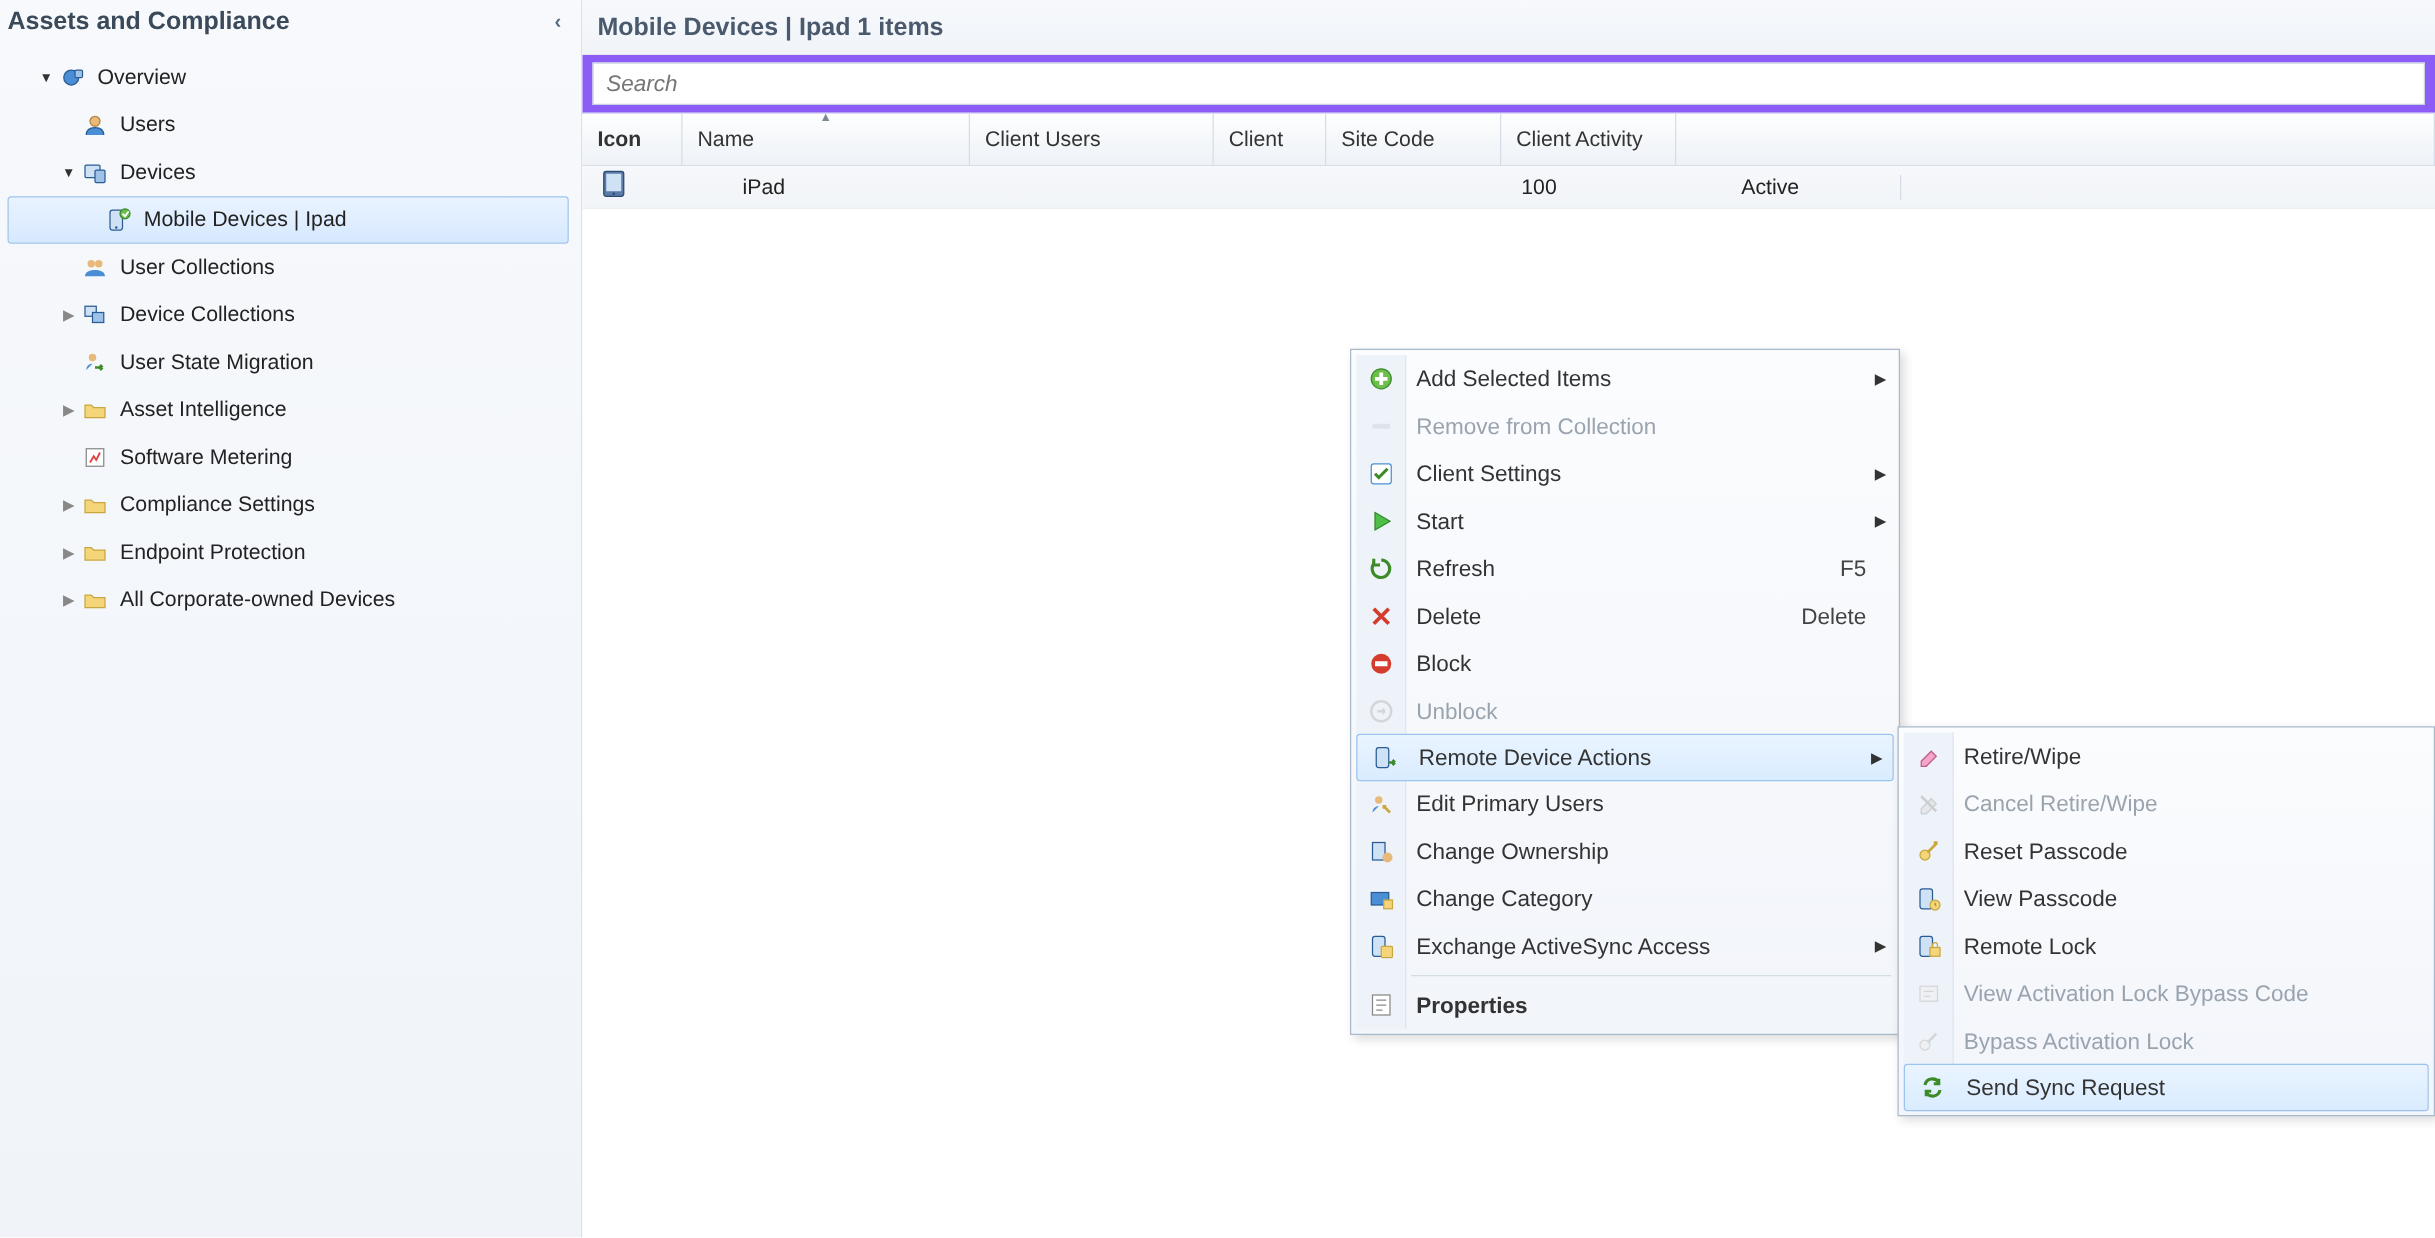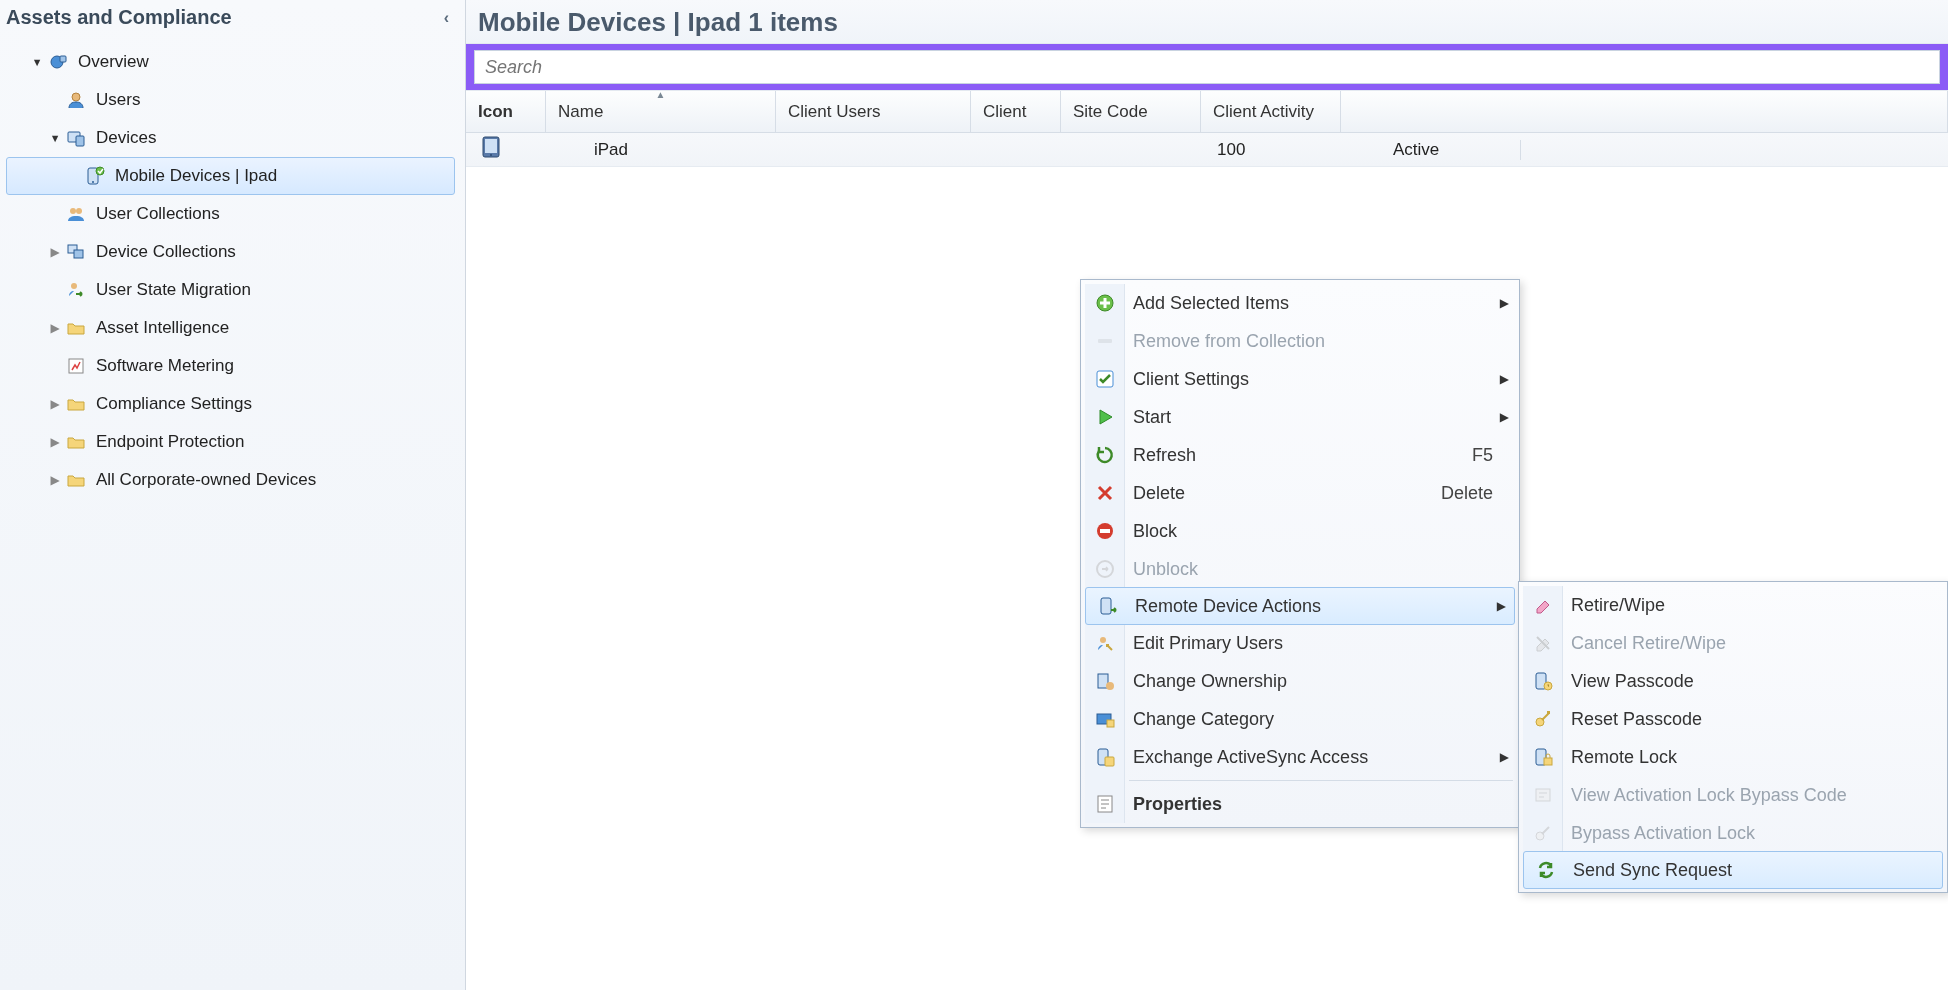--- a/index.html
+++ b/index.html
@@ -75,21 +75,21 @@
   .folder-icon svg, .icon svg { display:block; }
   
   .main {
     flex: 1;
     display: flex;
     flex-direction: column;
     background: #fff;
   }
   .main-header {
     padding: 8px 12px 6px 12px;
-    font-size: 26px;
+    font-size: 20px;
     color: #4a5a6c;
     font-weight: 600;
     background: linear-gradient(to bottom, #f7f9fc, #f0f4f9);
     border-bottom: 1px solid #e4e9f0;
     height: 44px;
     display:flex;
     align-items: center;
   }
   .search-wrap {
     padding: 6px 8px;
@@ -547,36 +547,36 @@
               <svg width="20" height="20" viewBox="0 0 20 20">
                 <path d="M4 14l8-8 4 4-8 8H4z" fill="#ddd" stroke="#aaa"></path>
                 <path d="M4 4l12 12" stroke="#aaa" stroke-width="2"></path>
               </svg>
             </span>
             <span>Cancel Retire/Wipe</span>
           </div>
           <div class="ctx-item">
             <span class="mi-icon">
               <svg width="20" height="20" viewBox="0 0 20 20">
+                <circle cx="7" cy="13" r="4" fill="#f5d57a" stroke="#c9a73e"></circle>
+                <path d="M9 11l7-7" stroke="#c9a73e" stroke-width="2"></path>
+                <rect x="14" y="2" width="3" height="3" fill="#c9a73e"></rect>
+              </svg>
+            </span>
+            <span>Reset Passcode</span>
+          </div>
+          <div class="ctx-item">
+            <span class="mi-icon">
+              <svg width="20" height="20" viewBox="0 0 20 20">
                 <rect x="3" y="2" width="10" height="16" rx="2" fill="#cfe1f5" stroke="#2a5c94"></rect>
                 <circle cx="15" cy="15" r="4" fill="#f5d57a" stroke="#c9a73e"></circle>
                 <path d="M15 13l0 2 1 1" stroke="#c9a73e"></path>
               </svg>
             </span>
             <span>View Passcode</span>
-          </div>
-          <div class="ctx-item">
-            <span class="mi-icon">
-              <svg width="20" height="20" viewBox="0 0 20 20">
-                <circle cx="7" cy="13" r="4" fill="#f5d57a" stroke="#c9a73e"></circle>
-                <path d="M9 11l7-7" stroke="#c9a73e" stroke-width="2"></path>
-                <rect x="14" y="2" width="3" height="3" fill="#c9a73e"></rect>
-              </svg>
-            </span>
-            <span>Reset Passcode</span>
           </div>
           <div class="ctx-item">
             <span class="mi-icon">
               <svg width="20" height="20" viewBox="0 0 20 20">
                 <rect x="3" y="2" width="10" height="16" rx="2" fill="#cfe1f5" stroke="#2a5c94"></rect>
                 <rect x="11" y="11" width="8" height="7" fill="#f5d57a" stroke="#c9a73e"></rect>
                 <path d="M13 11v-2a2 2 0 0 1 4 0v2" fill="none" stroke="#c9a73e"></path>
               </svg>
             </span>
             <span>Remote Lock</span>

